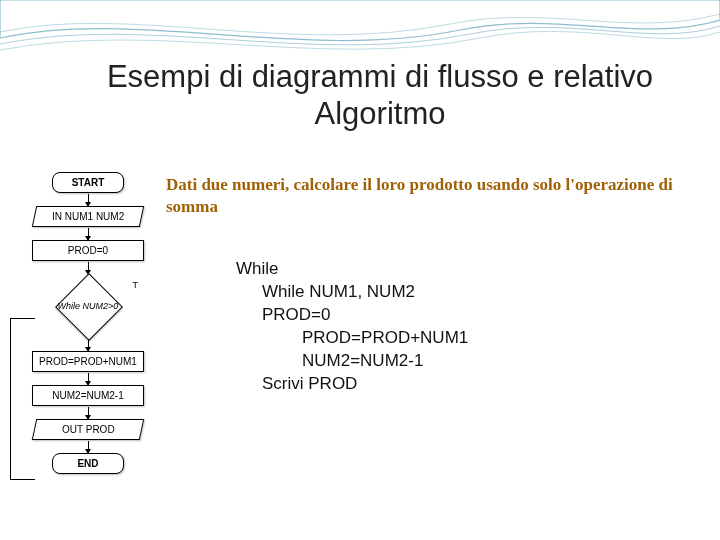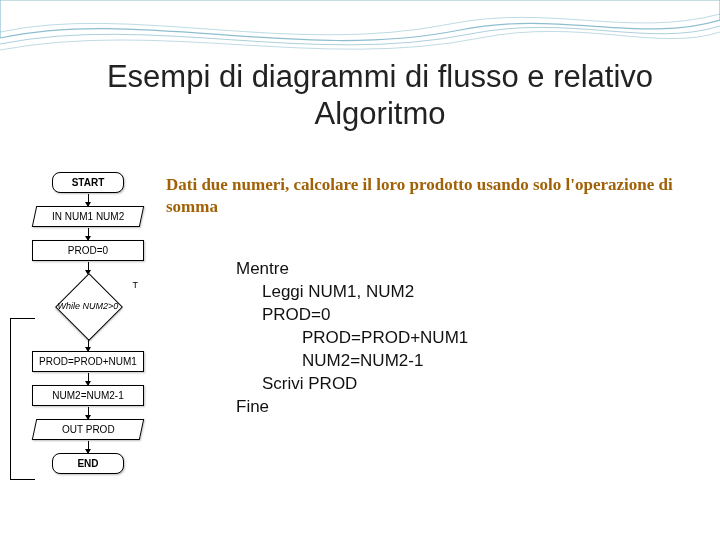--- a/index.html
+++ b/index.html
@@ -135,27 +135,26 @@
   <path d="M0,44 C150,14 310,66 470,34 C570,14 650,48 720,26" fill="none" stroke="#2f86a6" stroke-width="1" opacity="0.4"></path>
   <path d="M0,50 C160,20 320,70 480,38 C580,18 660,52 720,32" fill="none" stroke="#2f86a6" stroke-width="1" opacity="0.3"></path>
   <path d="M0,32 C130,4 290,56 450,24 C550,4 630,38 720,14" fill="none" stroke="#7cb7c9" stroke-width="1" opacity="0.5"></path>
 </svg>
 
 <div class="title">Esempi di diagrammi di flusso e relativo Algoritmo</div>
 
 <div class="description">Dati due numeri, calcolare il loro prodotto usando solo l'operazione di somma</div>
 
 <div class="algo">
-  <div>Mentre</div>
-  <div class="ind1">Leggi NUM1, NUM2</div>
+  <div>While</div>
+  <div class="ind1">While NUM1, NUM2</div>
   <div class="ind1">PROD=0</div>
   <div class="ind2">PROD=PROD+NUM1</div>
   <div class="ind2">NUM2=NUM2-1</div>
   <div class="ind1">Scrivi PROD</div>
-  <div>Fine</div>
 </div>
 
 <div class="flowchart">
   <div class="loopback"></div>
 
   <div class="fc-box fc-term">START</div>
   <div class="arrow"></div>
 
   <div class="fc-box fc-io"><span>IN NUM1 NUM2</span></div>
   <div class="arrow"></div>

